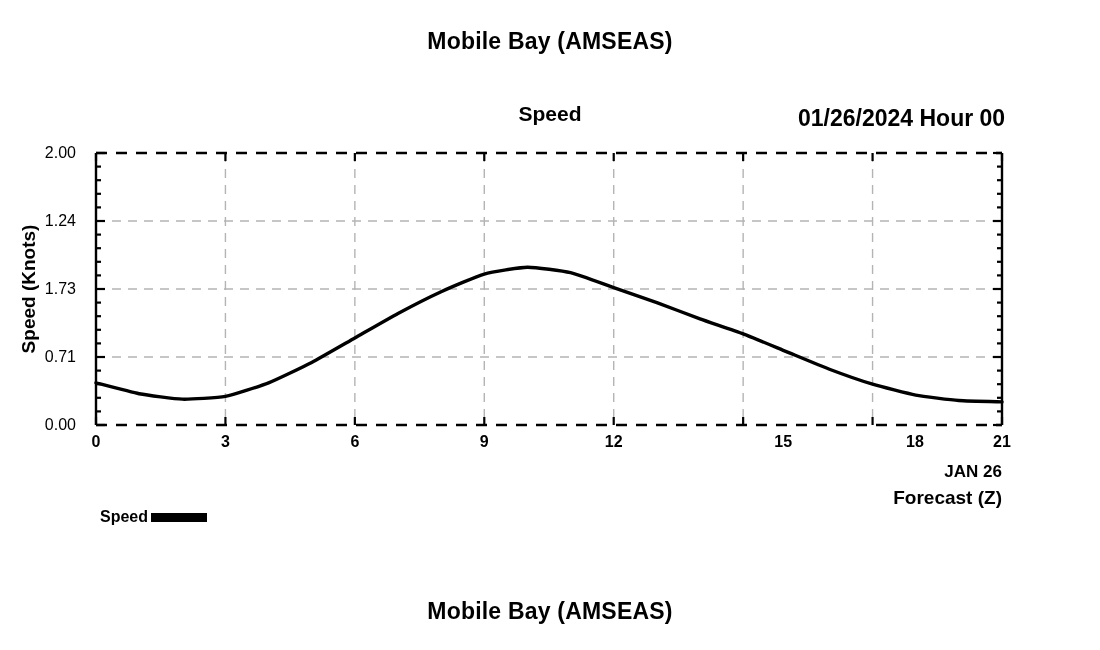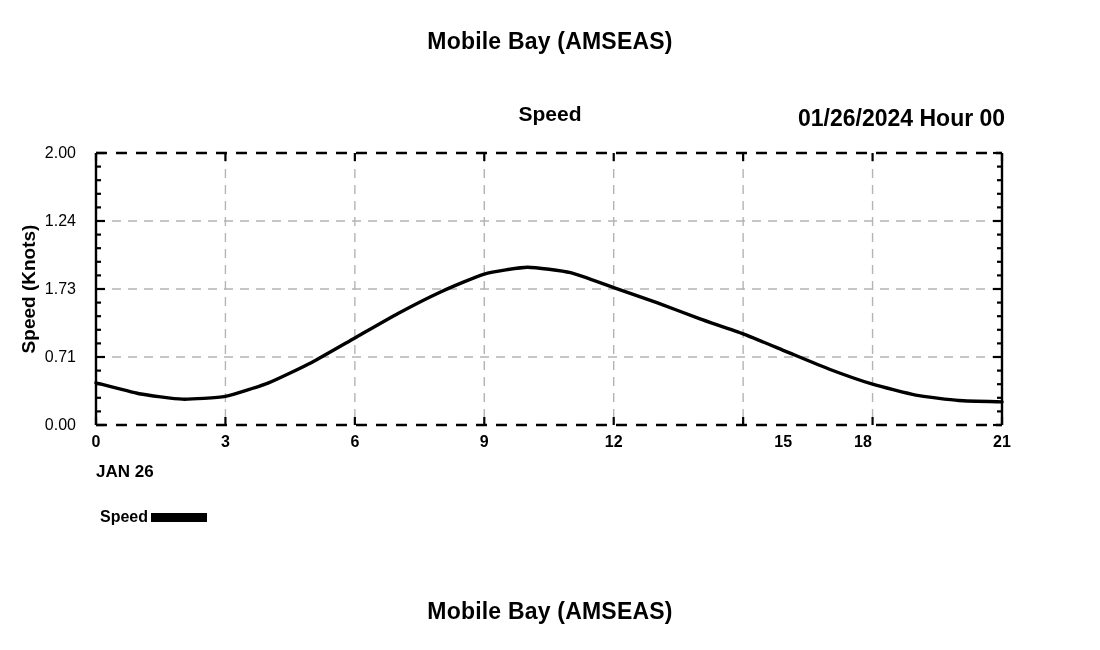--- a/index.html
+++ b/index.html
@@ -109,21 +109,21 @@
     transform: translateX(-50%);
     font-size: 16px;
     font-weight: bold;
     white-space: nowrap;
   }
   #xaxis-caption {
     position: absolute;
     left: 0;
     top: 306px;
     width: 906px;
-    text-align: left;
+    text-align: right;
     font-size: 17px;
     font-weight: bold;
     line-height: 26px;
   }
   #xaxis-caption .cap2 {
     font-size: 19px;
   }
   
   #legend {
     position: absolute;
@@ -248,26 +248,27 @@
         <div class="ytick-label" style="top: 68px;">1.24</div>
         <div class="ytick-label" style="top: 0px;">2.00</div>
       </div>
     <div id="xtick-labels">
         <div class="xtick-label" style="left: 0px;">0</div>
         <div class="xtick-label" style="left: 129.429px;">3</div>
         <div class="xtick-label" style="left: 258.857px;">6</div>
         <div class="xtick-label" style="left: 388.286px;">9</div>
         <div class="xtick-label" style="left: 517.714px;">12</div>
         <div class="xtick-label" style="left: 647.143px; margin-left: 40px;">15</div>
-        <div class="xtick-label" style="left: 767px; text-align: center;">18</div>
+        <div class="xtick-label" style="left: 819px; text-align: center;">18</div>
         <div class="xtick-label" style="left: 906px;">21</div>
       </div>
 
     <div id="xaxis-caption">
       <div class="cap1">JAN 26</div>
+      <div class="cap2">Forecast (Z)</div>
     </div>
   </div>
 
   <div id="legend">
     <span id="legend-label">Speed</span>
     <span id="legend-swatch" style="background: rgb(0, 0, 0);"></span>
   </div>
 
   <div id="bottom-title">Mobile Bay (AMSEAS)</div>
 

